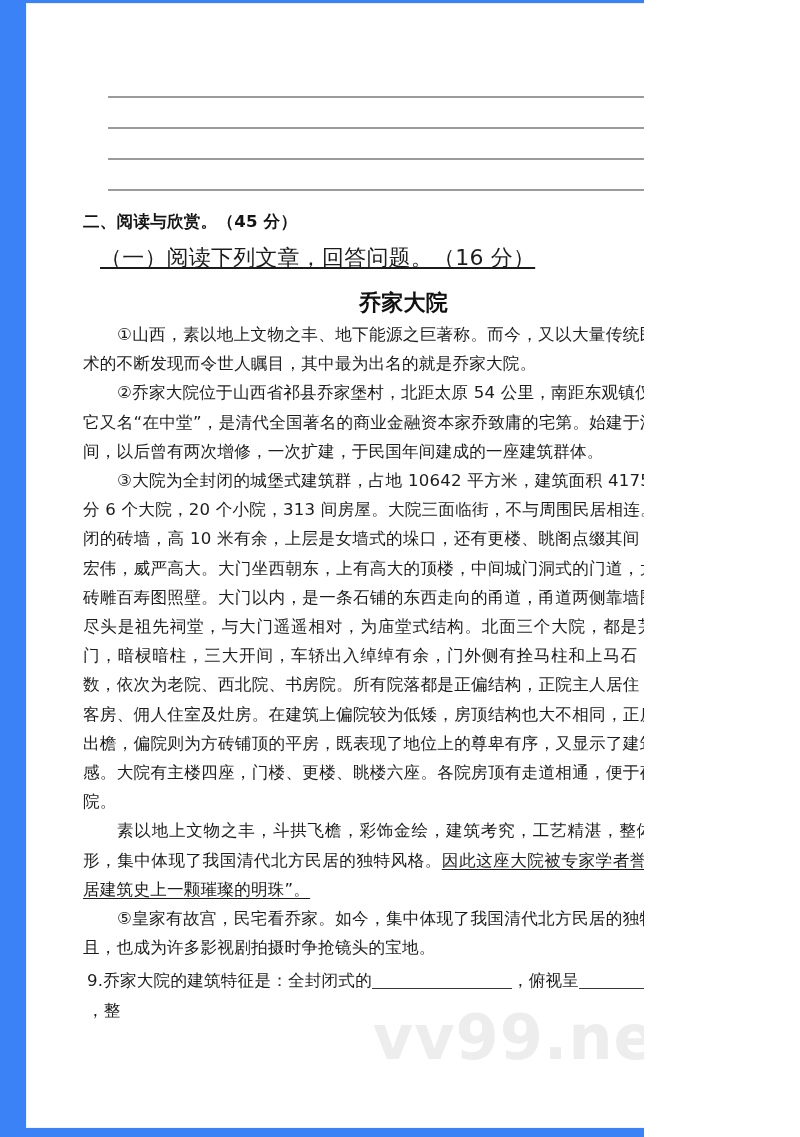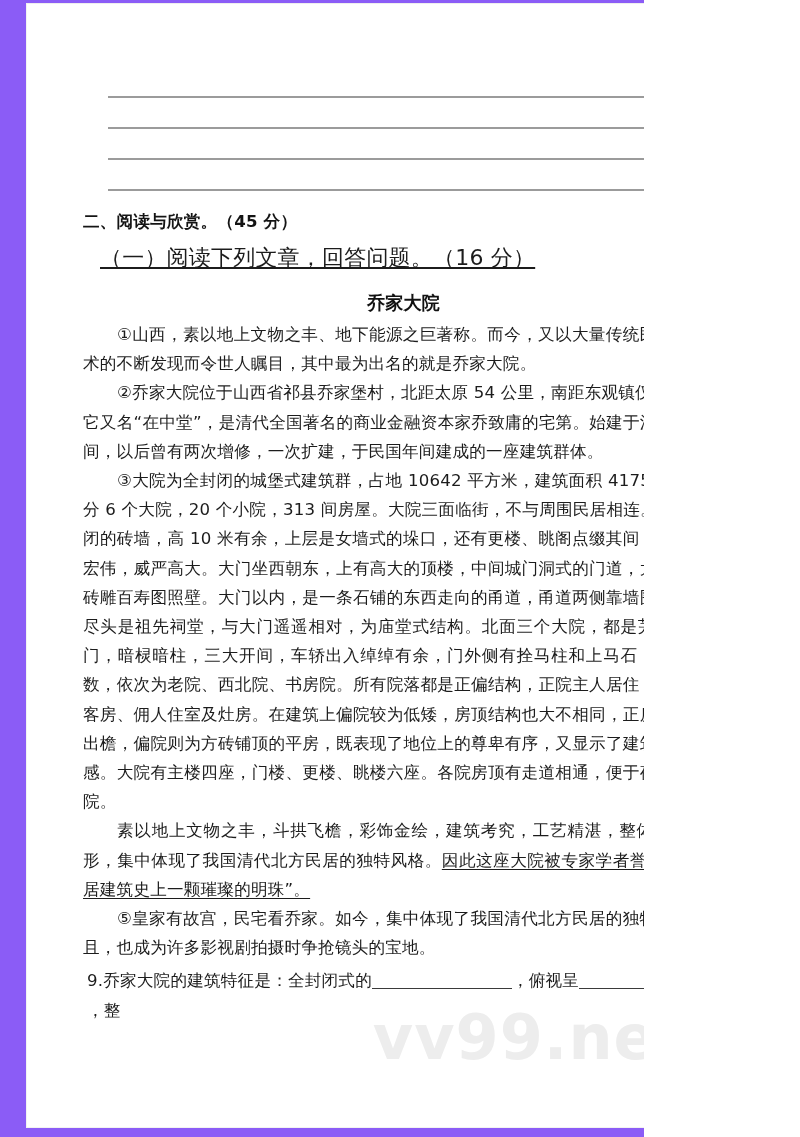--- a/index.html
+++ b/index.html
@@ -7,21 +7,21 @@
     padding: 0;
     background: #ffffff;
   }
   body {
     font-family: "DejaVu Sans", "Liberation Sans", sans-serif;
   }
   #page {
     position: relative;
     width: 644px;
     height: 1137px;
-    background: #8b5cf6;
+    background: #3b82f6;
     overflow: hidden;
   }
   
   #page-sheet {
     position: absolute;
     left: 26px;
     top: 3px;
     width: 746px;
     height: 1125px;
     border: 1px solid #f2f2f2;
@@ -72,21 +72,21 @@
     font-size: 22px;
     line-height: 30px;
     margin: 0 0 14px 0;
     text-indent: 17px;
     color: #1c1c1c;
     text-decoration: underline;
   }
   .article-title {
     font-weight: bold;
     text-align: center;
-    font-size: 18px;
+    font-size: 22px;
     line-height: 32px;
     margin: 2px 0 1px 0;
     color: #111111;
   }
   p.para {
     margin: 0;
     text-indent: 34px;
     text-align: justify;
     text-justify: inter-ideograph;
   }

